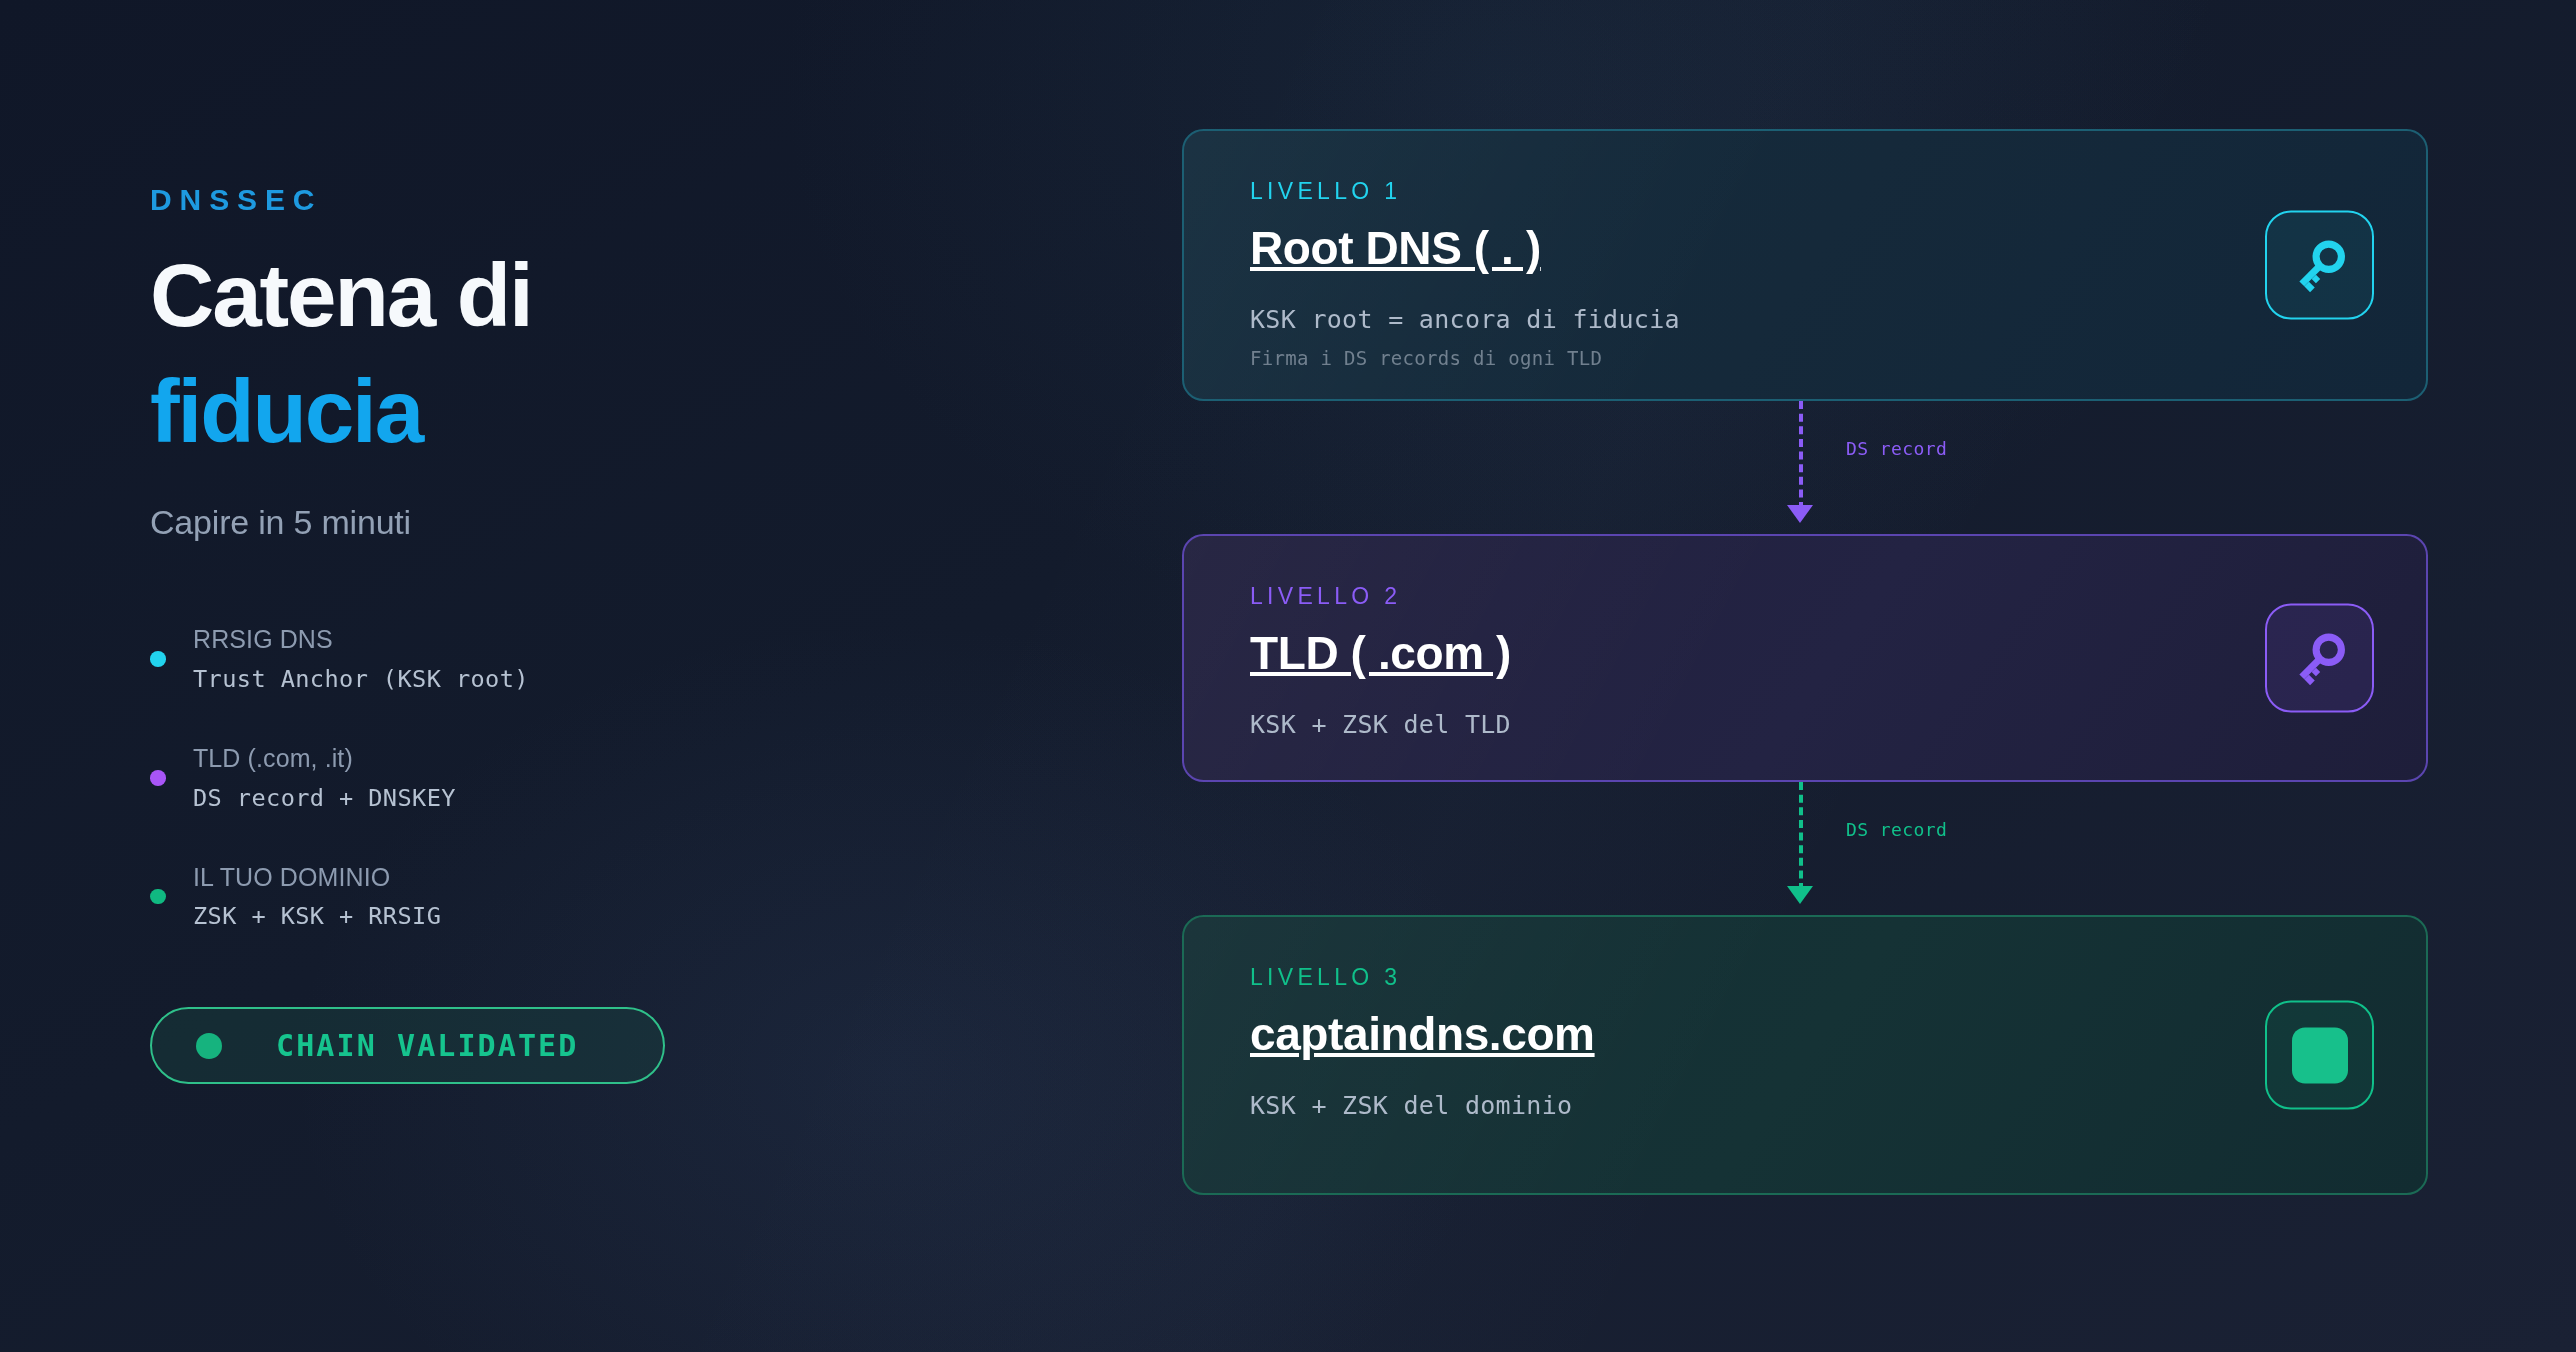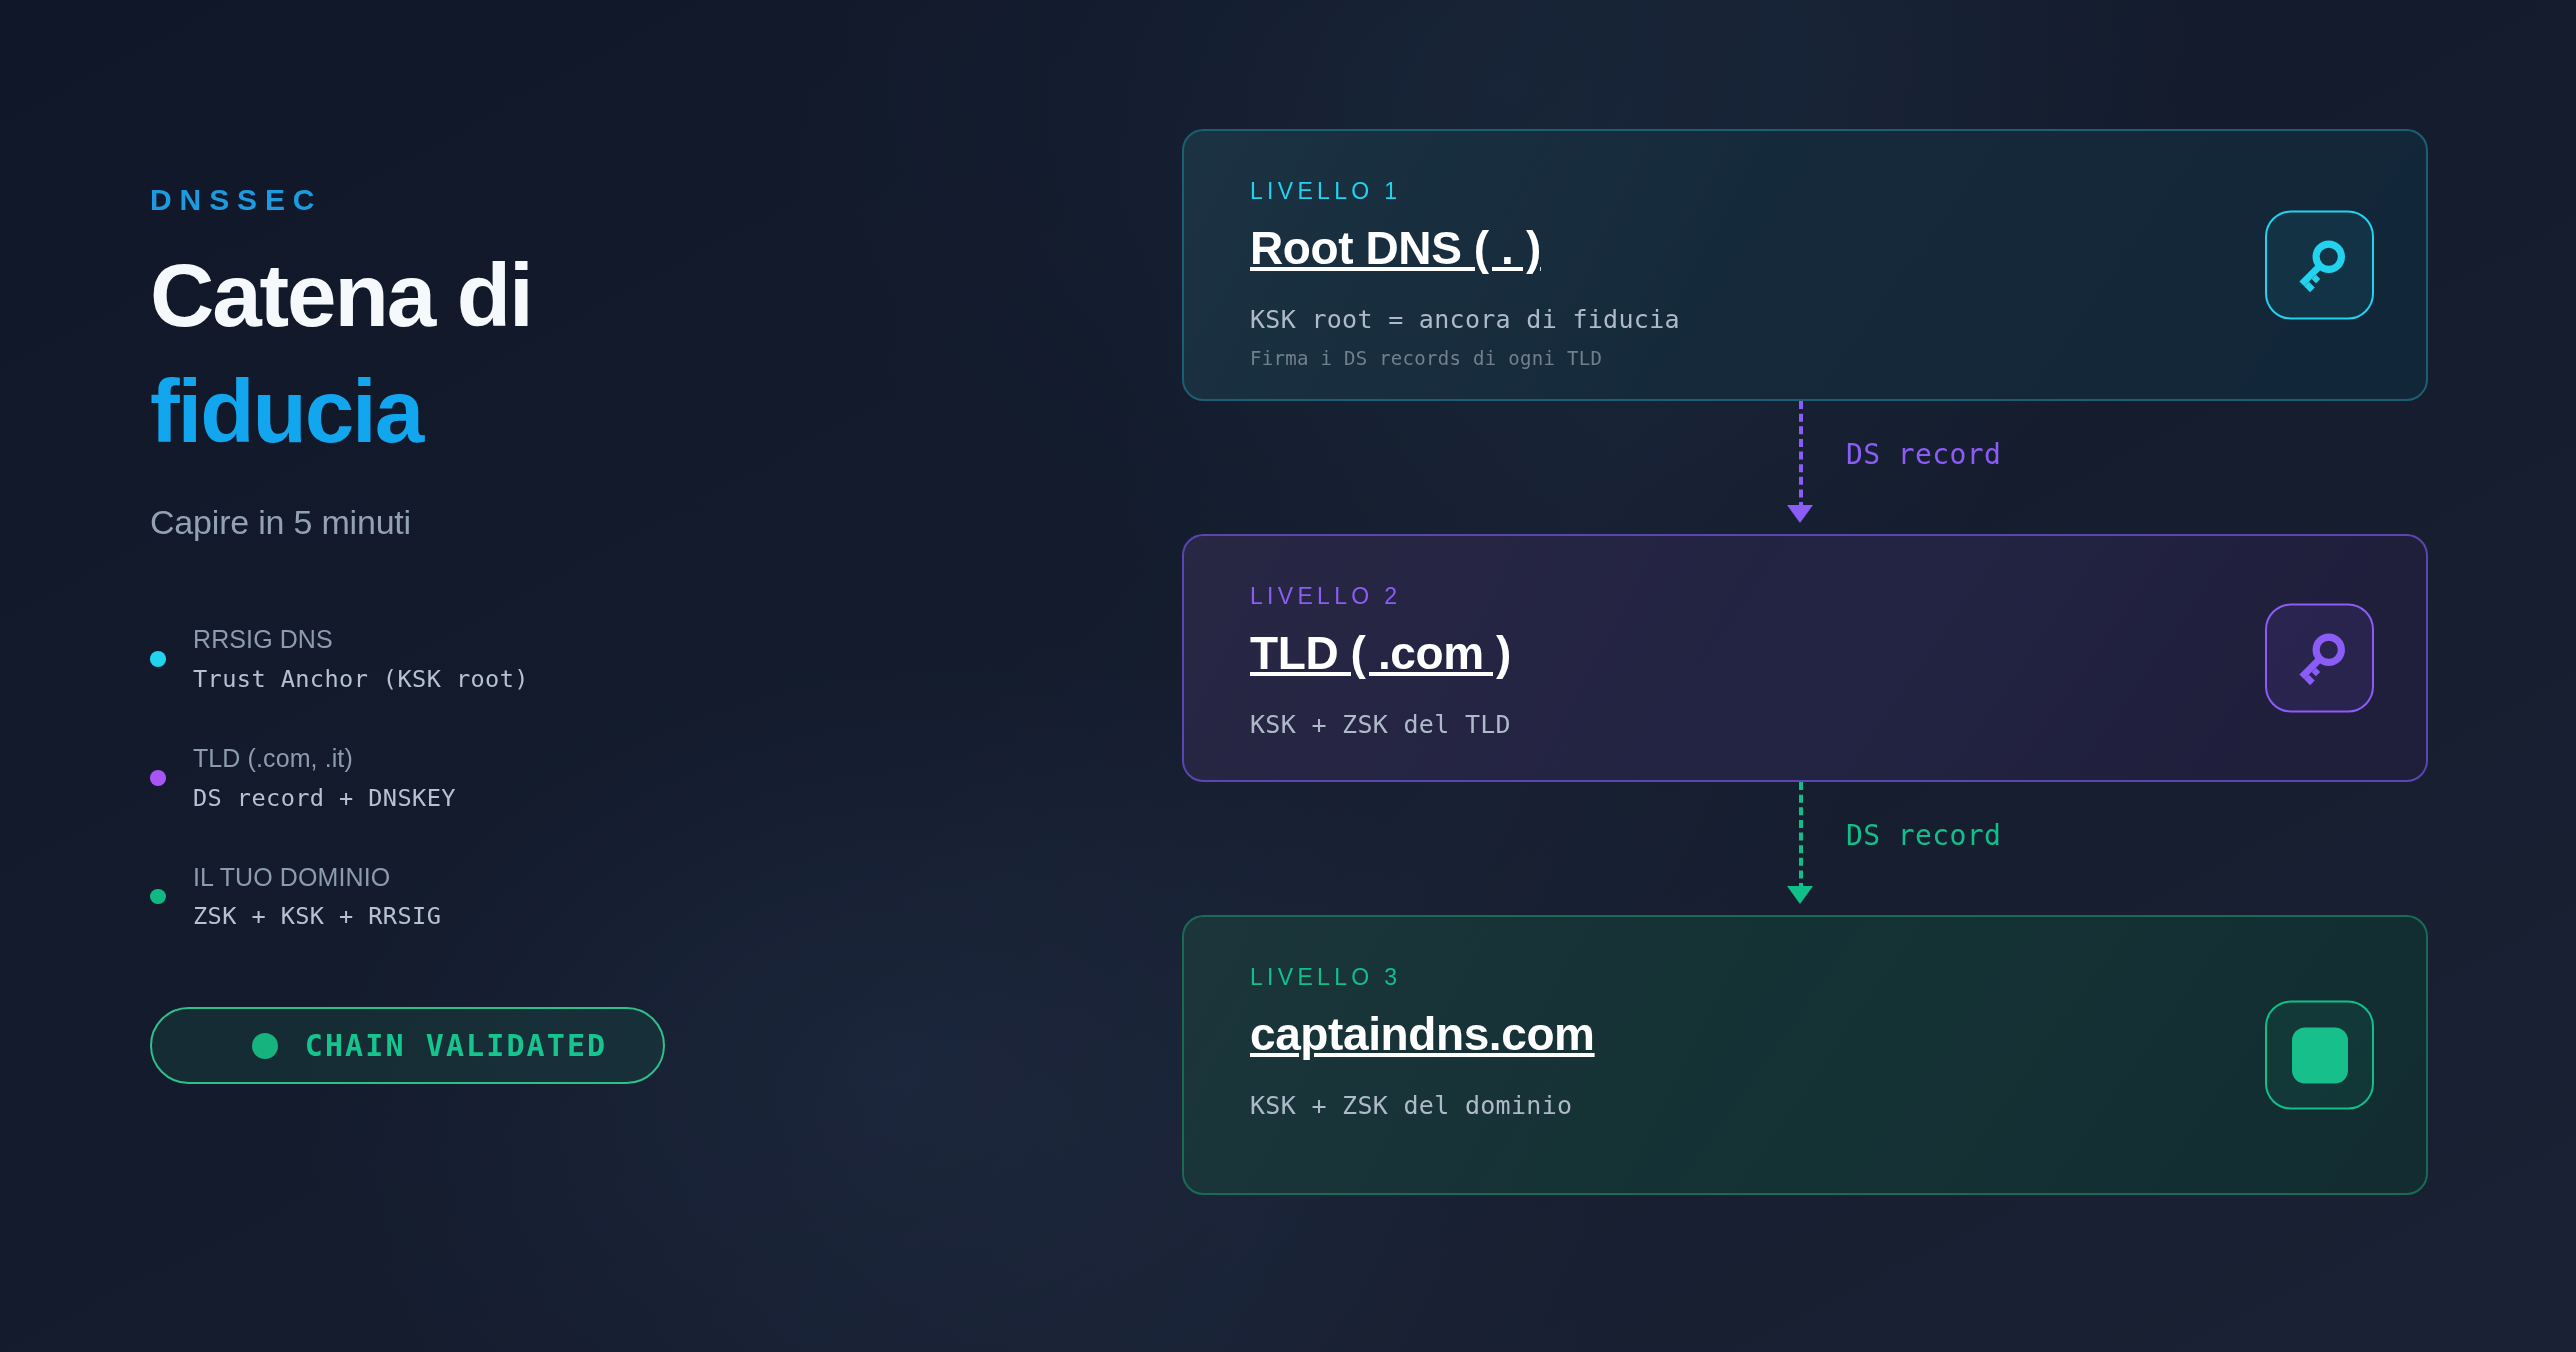--- a/index.html
+++ b/index.html
@@ -90,22 +90,21 @@
   .badge {
     margin-top:74px;
     margin-left:0;
     width:515px; height:77px;
     border:2.1px solid #2fc08a;
     border-radius:39px;
     background:rgba(25,70,64,0.40);
     display:flex;
     align-items:center;
     padding-left:44px;
-    gap:27px;
-    justify-content:center;
+    gap:54px;
   }
   .badge-dot {
     width:26px; height:26px;
     border-radius:50%;
     background:#16b37e;
     flex:0 0 auto;
   }
   .badge-text {
     font-family:"DejaVu Sans Mono", monospace;
     font-size:30px;
@@ -223,21 +222,21 @@
     left:605px; top:104px;
     width:0; height:0;
     border-left:13.6px solid transparent;
     border-right:13.6px solid transparent;
     border-top:18.6px solid;
   }
   .conn-label {
     position:absolute;
     left:664px; top:37px;
     font-family:"DejaVu Sans Mono", monospace;
-    font-size:28px;
+    font-size:18px;
     letter-spacing:0.4px;
   }
   .conn-a .conn-line { border-left-color:#8b5cf6; }
   .conn-a .conn-arrow { border-top-color:#8b5cf6; }
   .conn-a .conn-label { color:#8b5cf6; }
   .conn-b .conn-line { border-left-color:#10c08a; }
   .conn-b .conn-arrow { border-top-color:#10c08a; }
   .conn-b .conn-label { color:#10c08a; }
 </style>
 </head>

